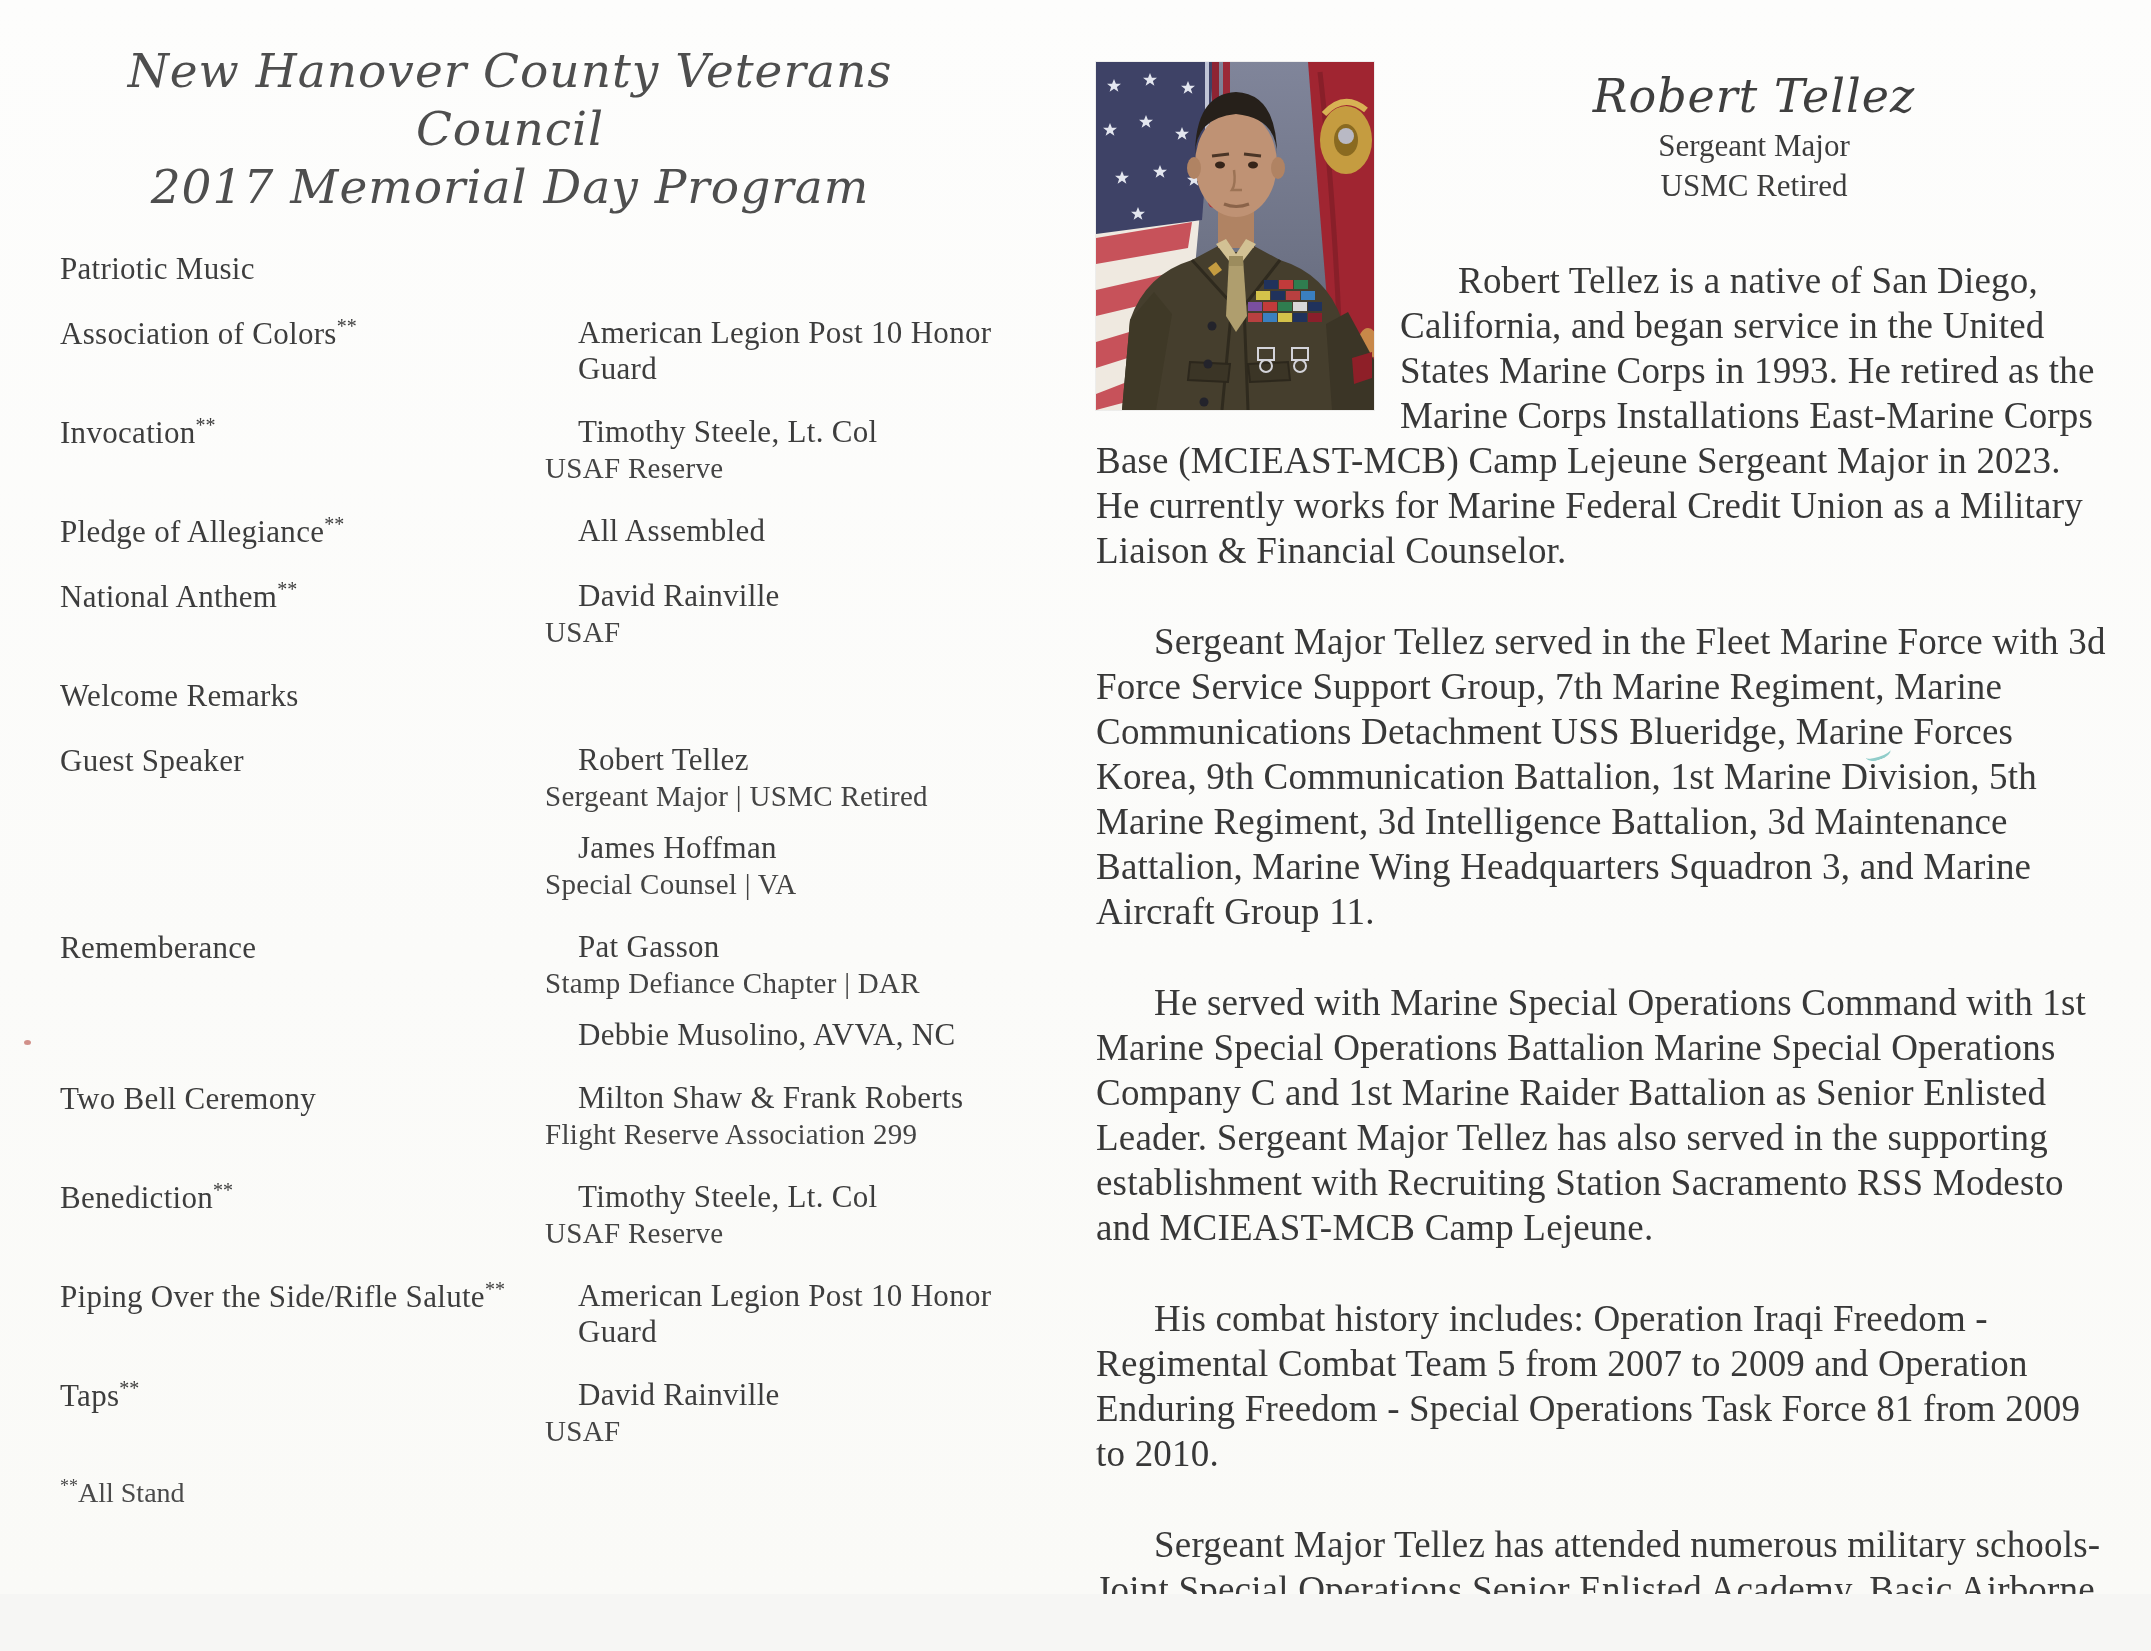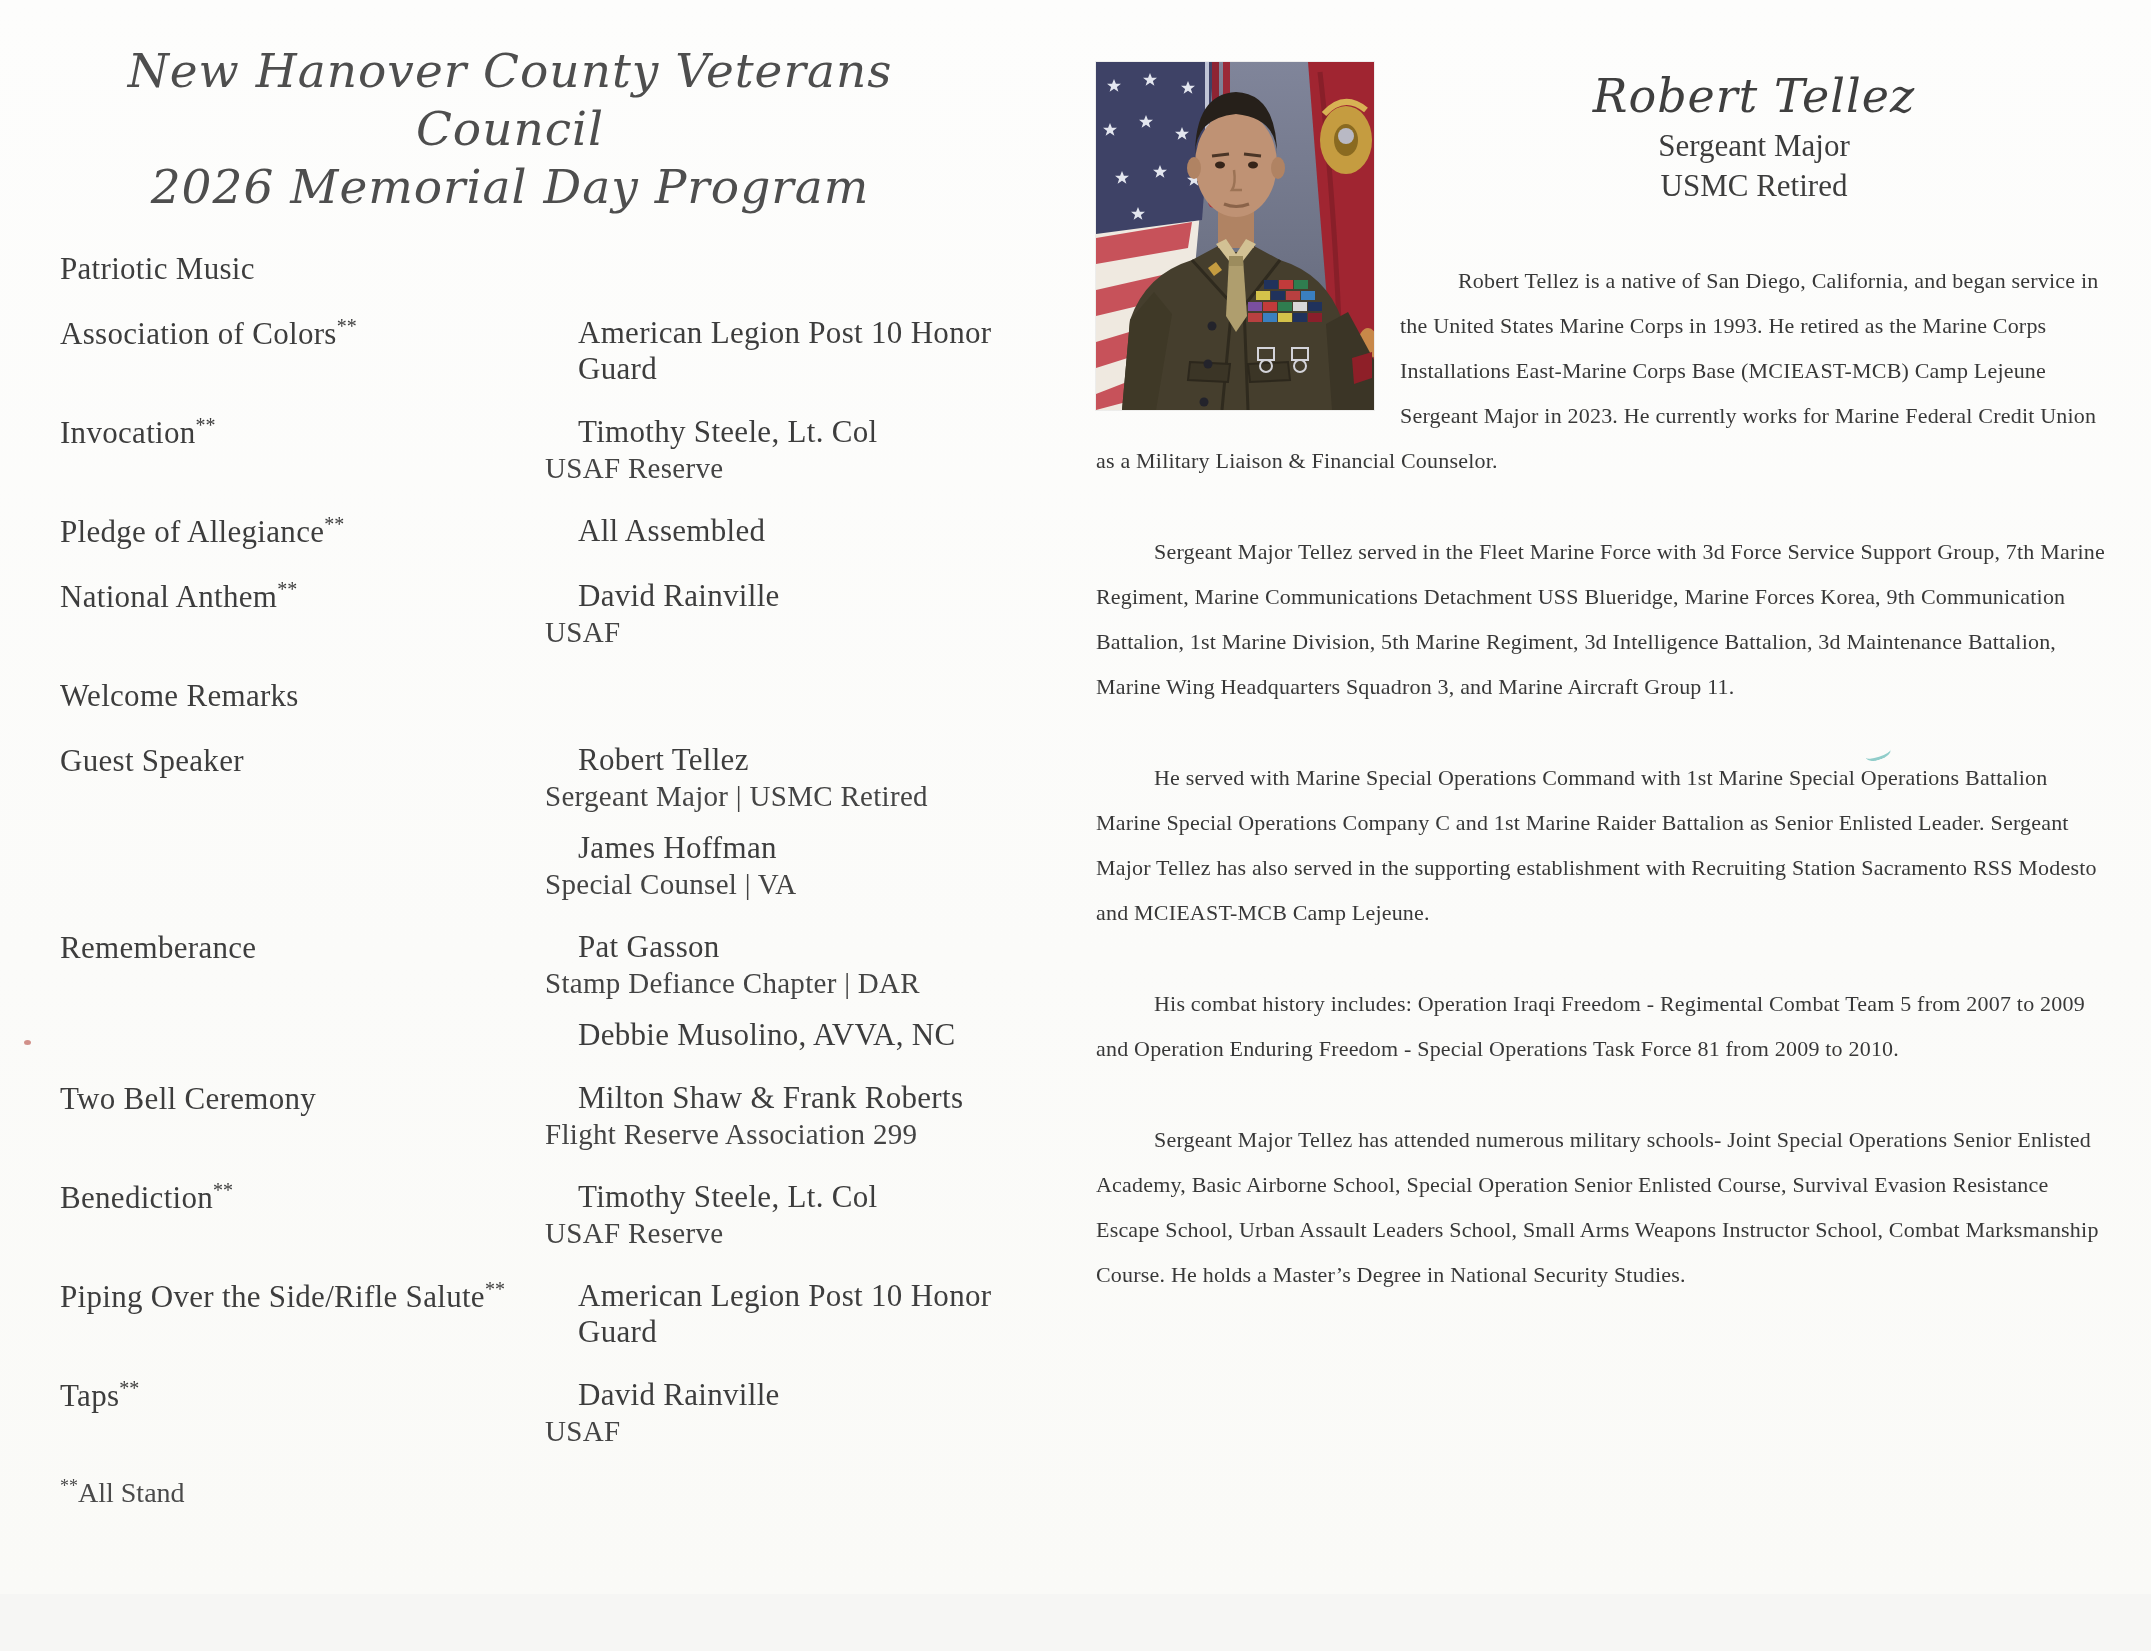--- a/index.html
+++ b/index.html
@@ -48,41 +48,41 @@
   }
   .bio-header{padding-top:10px;text-align:center;}
   .bio-name{
     font-family:"DejaVu Serif","Liberation Serif",serif;
     font-style:italic;font-weight:400;
     font-size:46px;line-height:60px;color:#3f3f3f;letter-spacing:1px;
   }
   .bio-rank,.bio-status{font-size:31px;line-height:40px;color:#3d3d3d;}
   .bio-body{margin-top:52px;}
   .bio-par{
-    font-size:22px;line-height:45px;color:#383838;letter-spacing:.2px;
+    font-size:37px;line-height:45px;color:#383838;letter-spacing:.2px;
     text-indent:58px;margin:0 0 46px 0;text-align:left;
   }
   .bio-par:last-child{margin-bottom:0;}
 
   
   .artifact-red{position:absolute;left:24px;top:1040px;width:7px;height:5px;
     background:#b54a3f;border-radius:50%;opacity:.6;}
   .artifact-cyan{position:absolute;left:1865px;top:747px;width:26px;height:10px;
     border-bottom:3px solid #3aa8a4;border-radius:50%;transform:rotate(-18deg);opacity:.55;}
 </style>
 </head>
 <body>
 
 <div class="page">
 
   <div class="left-col">
 
     <div class="doc-header">
       <div class="script-line">New Hanover County Veterans Council</div>
-      <div class="script-line">2026 Memorial Day Program</div>
+      <div class="script-line">2017 Memorial Day Program</div>
     </div>
 
     <div class="program">
 
         <div class="program-row">
           <div class="program-label"><span>Patriotic Music</span><sup class="stars"></sup></div>
           <div class="presenters">
             
           </div>
         </div>

